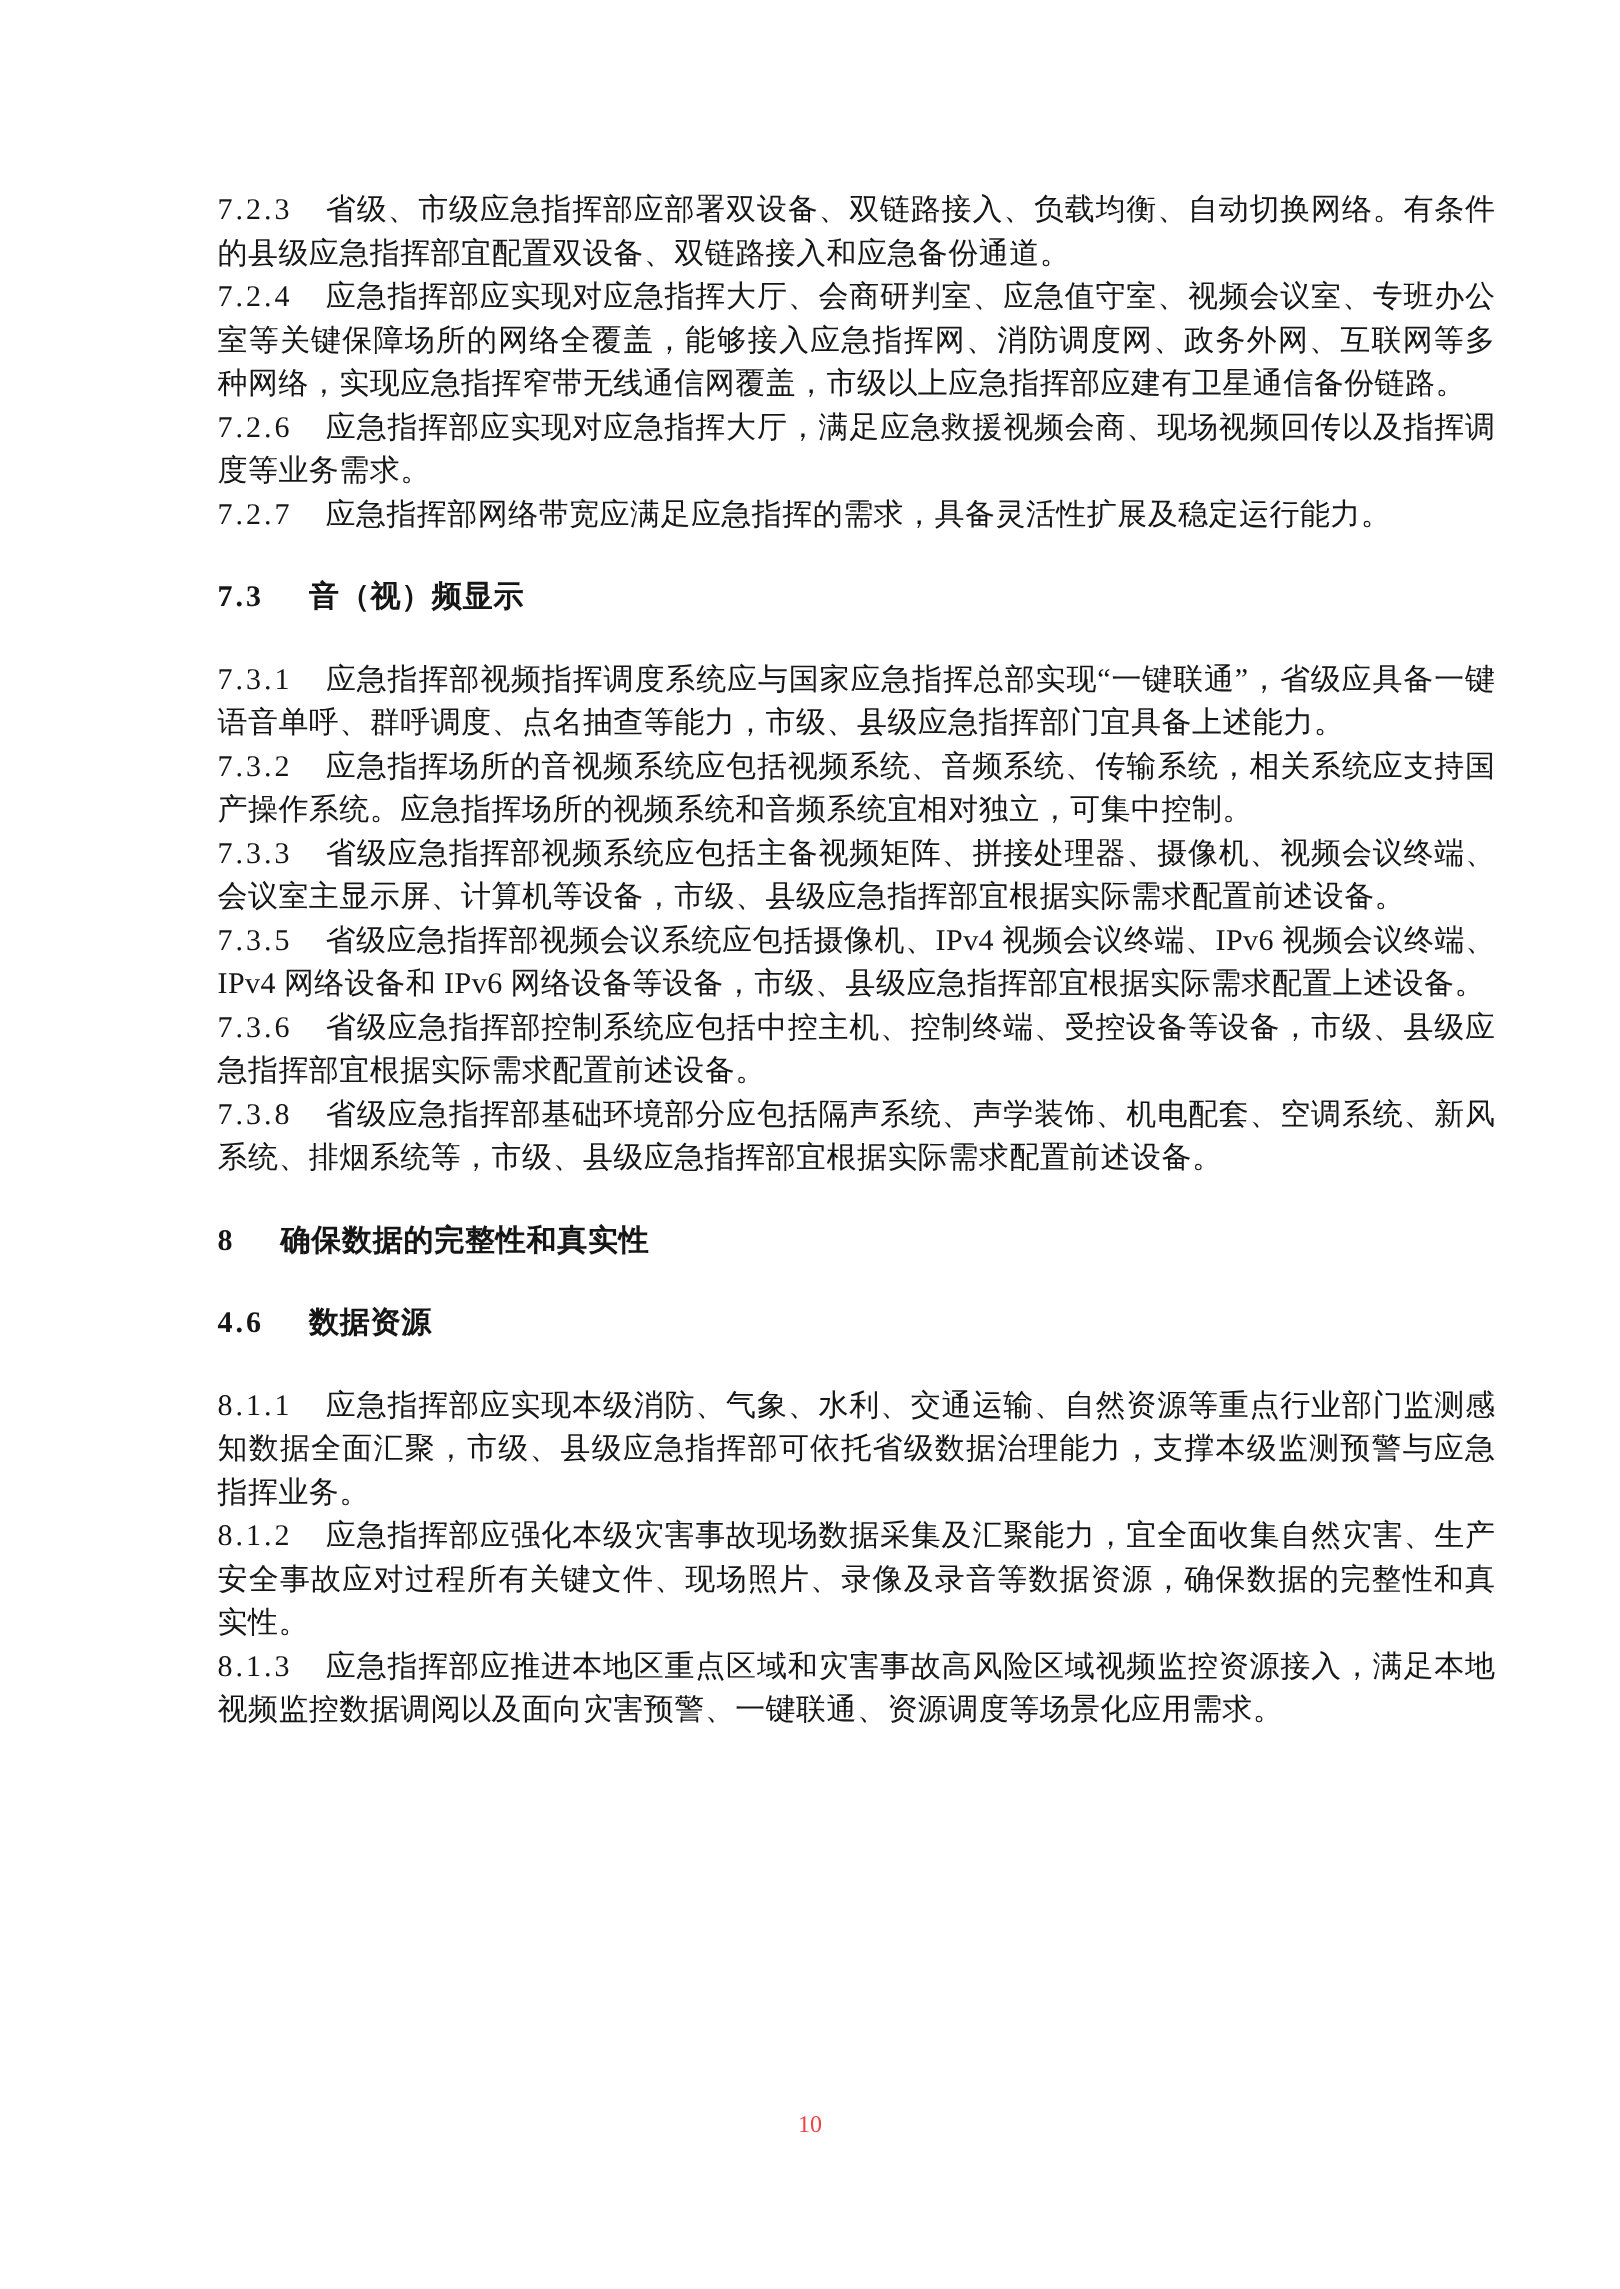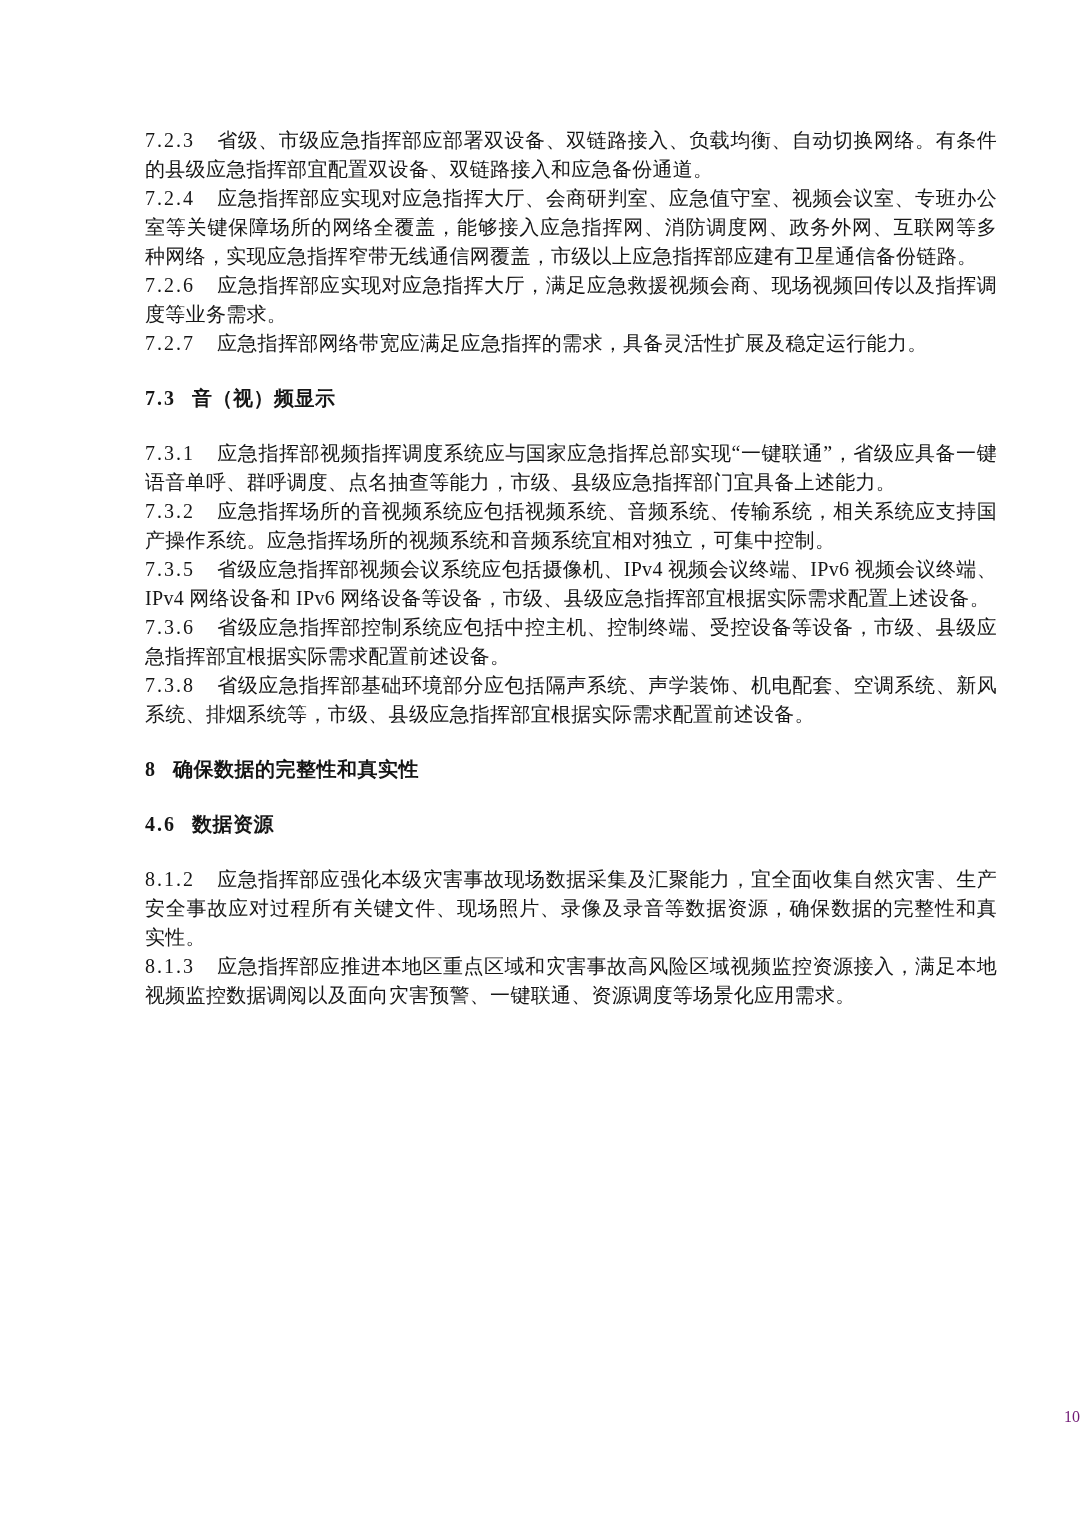--- a/index.html
+++ b/index.html
@@ -34,31 +34,31 @@
     font-family: "Liberation Sans", "DejaVu Sans", sans-serif;
     font-weight: 700;
     font-size: 20px;
     line-height: 29px;
     letter-spacing: 0.5px;
   }
   .heading .num {
     font-family: "Liberation Serif", serif;
     font-weight: 600;
     letter-spacing: 2px;
-    margin-right: 16px;
+    margin-right: 30px;
   }
   .footer {
     position: absolute;
     left: 0;
     top: 1408px;
     width: 100%;
-    text-align: right;
+    text-align: center;
     font-family: "Liberation Serif", serif;
     font-size: 16px;
-    color: #701a75;
+    color: #ef4444;
   }
 </style>
 </head>
 <body>
 
 <div class="page">
 
   <p class="clause"><span class="num">7.2.3</span><span class="txt">省级、市级应急指挥部应部署双设备、双链路接入、负载均衡、自动切换网络。有条件的县级应急指挥部宜配置双设备、双链路接入和应急备份通道。</span></p>
 
   <p class="clause"><span class="num">7.2.4</span><span class="txt">应急指挥部应实现对应急指挥大厅、会商研判室、应急值守室、视频会议室、专班办公室等关键保障场所的网络全覆盖，能够接入应急指挥网、消防调度网、政务外网、互联网等多种网络，实现应急指挥窄带无线通信网覆盖，市级以上应急指挥部应建有卫星通信备份链路。</span></p>
@@ -67,33 +67,35 @@
   <p class="clause"><span class="num">7.2.6</span><span class="txt">应急指挥部应实现对应急指挥大厅，满足应急救援视频会商、现场视频回传以及指挥调度等业务需求。</span></p>
 
   <p class="clause"><span class="num">7.2.7</span><span class="txt">应急指挥部网络带宽应满足应急指挥的需求，具备灵活性扩展及稳定运行能力。</span></p>
 
   <h2 class="heading"><span class="num">7.3</span><span>音（视）频显示</span></h2>
 
   <p class="clause"><span class="num">7.3.1</span><span class="txt">应急指挥部视频指挥调度系统应与国家应急指挥总部实现“一键联通”，省级应具备一键语音单呼、群呼调度、点名抽查等能力，市级、县级应急指挥部门宜具备上述能力。</span></p>
 
   <p class="clause"><span class="num">7.3.2</span><span class="txt">应急指挥场所的音视频系统应包括视频系统、音频系统、传输系统，相关系统应支持国产操作系统。应急指挥场所的视频系统和音频系统宜相对独立，可集中控制。</span></p>
 
+  <p class="clause"><span class="num">7.3.3</span><span class="txt">省级应急指挥部视频系统应包括主备视频矩阵、拼接处理器、摄像机、视频会议终端、会议室主显示屏、计算机等设备，市级、县级应急指挥部宜根据实际需求配置前述设备。</span></p>
 
 
   <p class="clause"><span class="num">7.3.5</span><span class="txt">省级应急指挥部视频会议系统应包括摄像机、IPv4 视频会议终端、IPv6 视频会议终端、IPv4 网络设备和 IPv6 网络设备等设备，市级、县级应急指挥部宜根据实际需求配置上述设备。</span></p>
 
   <p class="clause"><span class="num">7.3.6</span><span class="txt">省级应急指挥部控制系统应包括中控主机、控制终端、受控设备等设备，市级、县级应急指挥部宜根据实际需求配置前述设备。</span></p>
 
 
   <p class="clause"><span class="num">7.3.8</span><span class="txt">省级应急指挥部基础环境部分应包括隔声系统、声学装饰、机电配套、空调系统、新风系统、排烟系统等，市级、县级应急指挥部宜根据实际需求配置前述设备。</span></p>
 
   <h2 class="heading"><span class="num">8</span><span>确保数据的完整性和真实性</span></h2>
 
   <h2 class="heading"><span class="num">4.6</span><span>数据资源</span></h2>
 
+  <p class="clause"><span class="num">8.1.1</span><span class="txt">应急指挥部应实现本级消防、气象、水利、交通运输、自然资源等重点行业部门监测感知数据全面汇聚，市级、县级应急指挥部可依托省级数据治理能力，支撑本级监测预警与应急指挥业务。</span></p>
 
   <p class="clause"><span class="num">8.1.2</span><span class="txt">应急指挥部应强化本级灾害事故现场数据采集及汇聚能力，宜全面收集自然灾害、生产安全事故应对过程所有关键文件、现场照片、录像及录音等数据资源，确保数据的完整性和真实性。</span></p>
 
   <p class="clause"><span class="num">8.1.3</span><span class="txt">应急指挥部应推进本地区重点区域和灾害事故高风险区域视频监控资源接入，满足本地视频监控数据调阅以及面向灾害预警、一键联通、资源调度等场景化应用需求。</span></p>
 
   <div class="footer">10</div>
 
 </div>
 
 </body></html>

